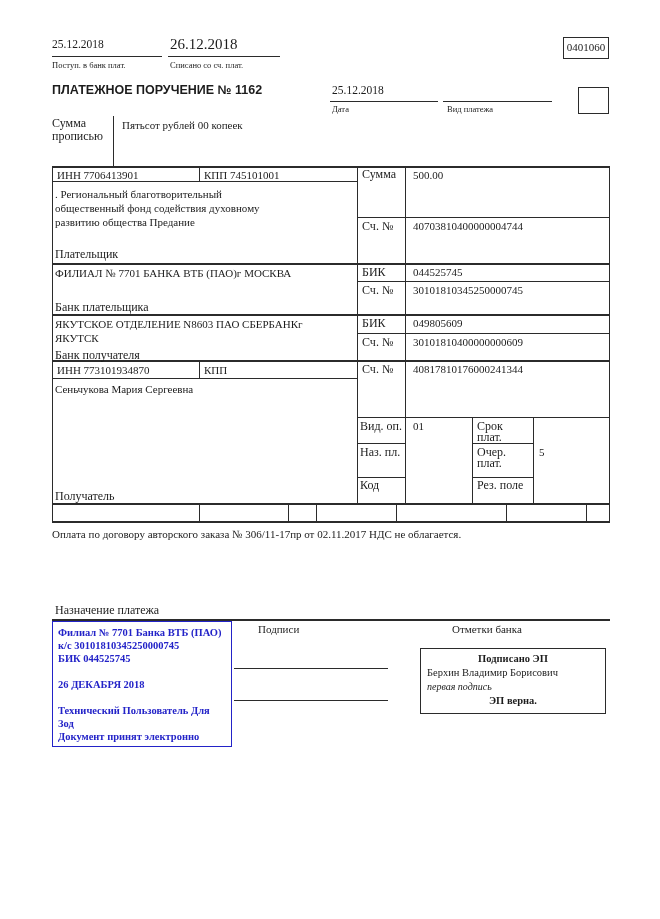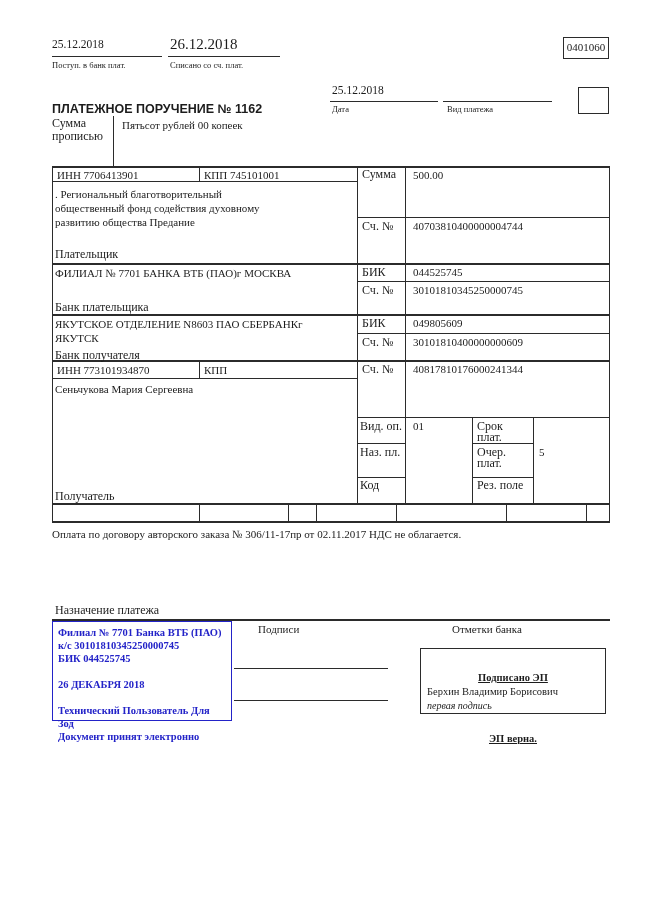--- a/index.html
+++ b/index.html
@@ -7,33 +7,33 @@
     --line-dark:#2b2b2b;
   }
   html,body{margin:0;padding:0;background:#ffffff;}
   #page{
     position:relative;width:660px;height:919px;background:#ffffff;overflow:hidden;
     font-family:"Liberation Serif","DejaVu Serif",serif;color:#1c1c1c;
   }
   .t{position:absolute;font-size:11px;line-height:12px;white-space:nowrap;}
   .sm{font-size:8.5px;line-height:9px;}
   .cl{font-size:12px;line-height:11px;}
-  .b{font-weight:bold;margin-top:19px;}
+  .b{font-weight:bold;}
   .it{font-style:italic;}
   .sans{font-family:"Liberation Sans","DejaVu Sans",sans-serif;}
   .hl{position:absolute;height:1.3px;background:var(--line-dark);}
   .hl2{height:2px;}
   .vl{position:absolute;width:1.3px;background:var(--line-dark);}
   .box{position:absolute;border:1.5px solid var(--line-dark);box-sizing:border-box;}
   .stamp{border-color:var(--stamp-blue);color:var(--stamp-blue);padding:4px 5px;
          font-size:10.5px;font-weight:bold;line-height:13px;}
   .stamp-line{min-height:13px;white-space:nowrap;}
   .gap{margin-top:13px;}
   .esign{padding:3px 6px;}
-  .center{text-align:center;text-decoration:underline;}
+  .center{text-align:center;}
 </style>
 </head>
 <body>
 
 <div id="page">
 
   <div class="t" style="left:52px;top:38px;font-size:11.5px">25.12.2018</div>
   <div class="t" style="left:170px;top:38px;font-size:15px">26.12.2018</div>
   <div class="hl" style="left:52px;top:56px;width:110px"></div>
   <div class="hl" style="left:168px;top:56px;width:112px"></div>
@@ -132,21 +132,21 @@
   <div class="t cl" style="left:477px;top:458px">плат.</div>
   <div class="t" style="left:539px;top:446px">5</div>
   <div class="t cl" style="left:360px;top:480px">Код</div>
   <div class="t cl" style="left:477px;top:480px">Рез. поле</div>
   <div class="t cl" style="left:55px;top:491px">Получатель</div>
 
   <div class="t" style="left:52px;top:528px">Оплата по договору авторского заказа № 306/11-17пр от 02.11.2017 НДС не облагается.</div>
   <div class="t cl" style="left:55px;top:605px">Назначение платежа</div>
   <div class="hl hl2" style="left:52px;top:619px;width:558px"></div>
 
-  <div class="box stamp" style="left:52px;top:621px;width:180px;height:100px">
+  <div class="box stamp" style="left:52px;top:621px;width:180px;height:126px">
     <div class="stamp-line">Филиал № 7701 Банка ВТБ (ПАО)</div>
     <div class="stamp-line">к/с 30101810345250000745</div>
     <div class="stamp-line">БИК 044525745</div>
     <div class="stamp-line gap">26 ДЕКАБРЯ 2018</div>
     <div class="stamp-line gap">Технический Пользователь Для</div>
     <div class="stamp-line">Зод</div>
     <div class="stamp-line">Документ принят электронно</div>
   </div>
 
   <div class="t" style="left:258px;top:623px">Подписи</div>

